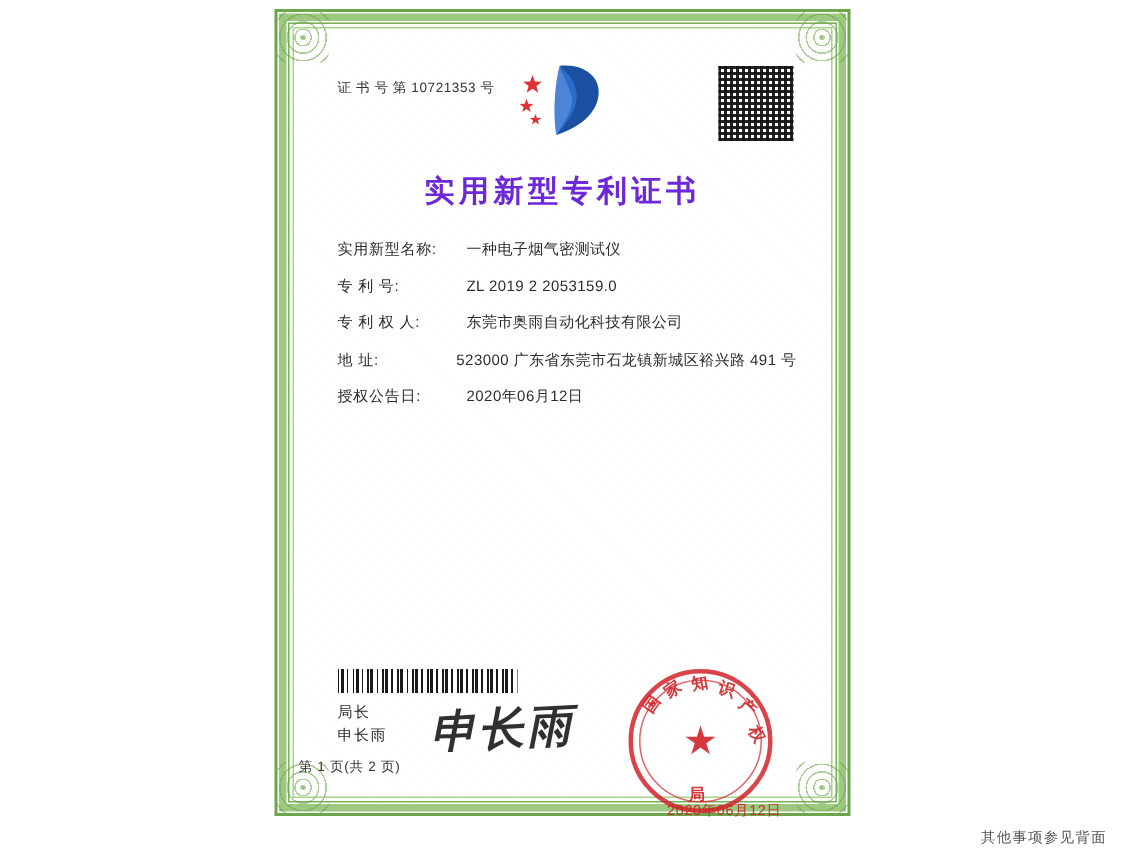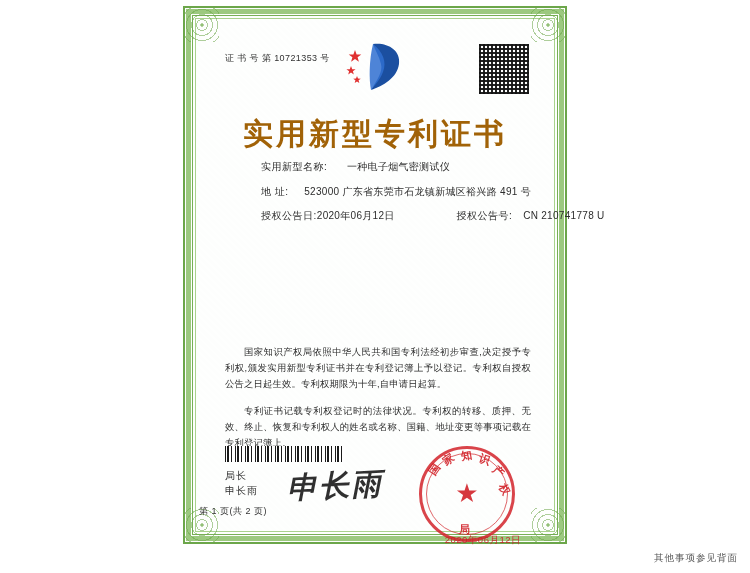--- a/index.html
+++ b/index.html
@@ -121,24 +121,24 @@
     opacity: .92;
   }
 
   .title {
     position: absolute;
     left: 0;
     right: 0;
     top: 92px;
     text-align: center;
     font-family: "DejaVu Sans", sans-serif;
-    font-size: 30px;
+    font-size: 20px;
     font-weight: bold;
     letter-spacing: 3px;
-    color: #a16207;
+    color: #6d28d9;
   }
 
   
   .fields {
     position: absolute;
     left: 26px;
     right: 20px;
     top: 138px;
     font-size: 10px;
     color: #2c2c2c;
@@ -146,21 +146,20 @@
   .row {
     display: flex;
     align-items: baseline;
     margin-bottom: 10.5px;
     line-height: 14px;
     white-space: nowrap;
   }
   .row .lbl {
     display: inline-block;
     letter-spacing: .5px;
-    margin-left: 36px;
   }
   .row .lbl.w4 { width: 86px; }
   .row .val {
     letter-spacing: .3px;
   }
   .row.twocol .second {
     margin-left: 26px;
   }
   .row.twocol .second .lbl { width: auto; margin-right: 8px; }
 
@@ -324,43 +323,43 @@
       <div class="title">实用新型专利证书</div>
 
       <div class="fields">
 
         <div class="row">
           <span class="lbl w4">实用新型名称:</span>
           <span class="val">一种电子烟气密测试仪</span>
         </div>
 
 
-
-
+        <div class="row">
+          <span class="lbl w4">专 利 号:</span>
+          <span class="val">ZL 2019 2 2053159.0</span>
+        </div>
+
+
+        <div class="row">
+          <span class="lbl w4">专 利 权 人:</span>
+          <span class="val">东莞市奥雨自动化科技有限公司</span>
+        </div>
 
         <div class="row">
           <span class="lbl w4">地 址:</span>
           <span class="val">523000  广东省东莞市石龙镇新城区裕兴路 491 号</span>
         </div>
 
         <div class="row twocol">
           <span class="lbl w4">授权公告日:</span>
           <span class="val">2020年06月12日</span>
-          <span class="second">
-            <span class="lbl">授权公告号:</span>
-            <span class="val">CN 210741778 U</span>
-          </span>
         </div>
 
       </div>
 
-      <div class="paras">
-        <p>国家知识产权局依照中华人民共和国专利法经初步审查,决定授予专利权,颁发实用新型专利证书并在专利登记簿上予以登记。专利权自授权公告之日起生效。专利权期限为十年,自申请日起算。</p>
-        <p>专利证书记载专利权登记时的法律状况。专利权的转移、质押、无效、终止、恢复和专利权人的姓名或名称、国籍、地址变更等事项记载在专利登记簿上。</p>
-      </div>
 
       <div class="barcode"></div>
 
       <div class="sig-labels">
         <div>局长</div>
         <div>申长雨</div>
       </div>
 
       <div class="signature">申长雨</div>
 

